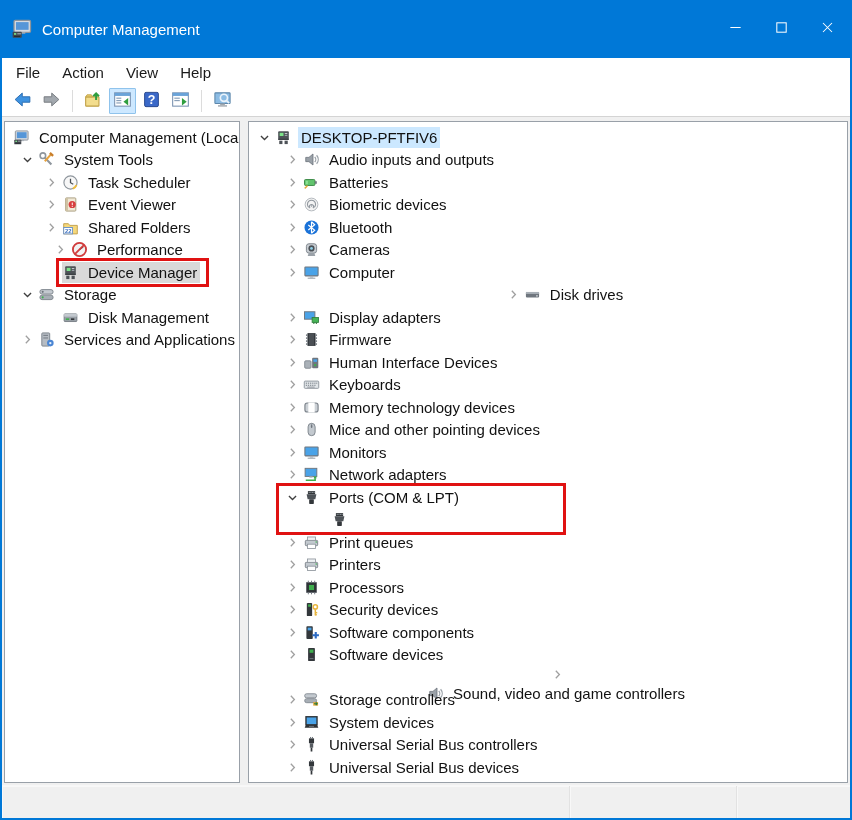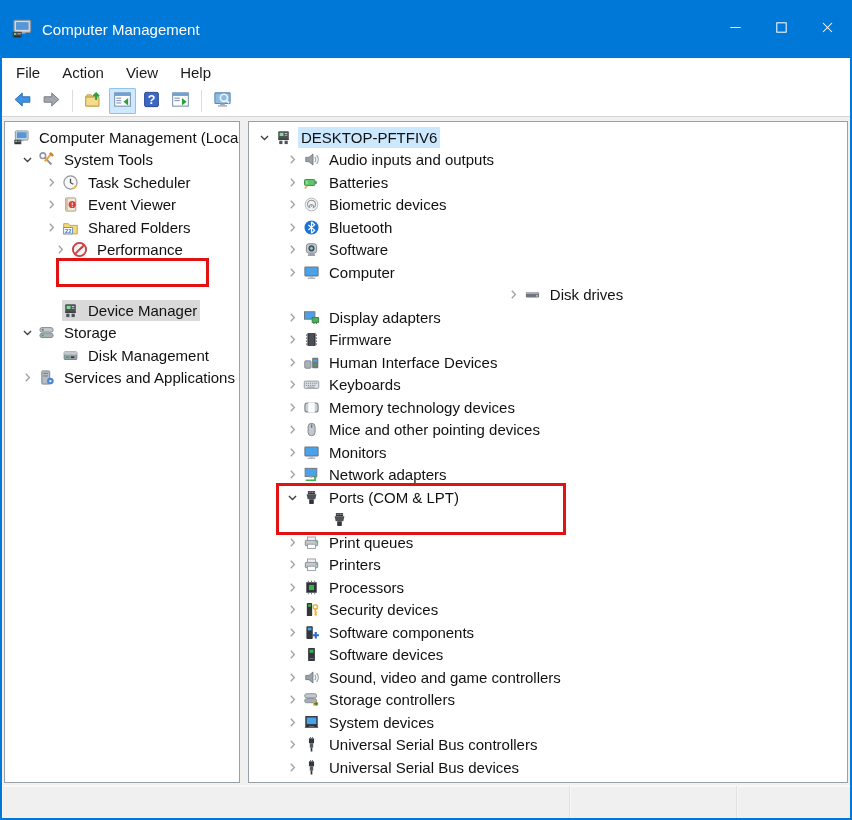--- a/index.html
+++ b/index.html
@@ -249,21 +249,21 @@
                 <svg viewBox="0 0 16 16" xmlns="http://www.w3.org/2000/svg">
                   <circle cx="8" cy="8" r="6.2" fill="#f2f2f2" stroke="#9aa1a8" stroke-width="0.9"></circle>
                   <line x1="8" y1="8" x2="11.4" y2="5.6" stroke="#4a4f54" stroke-width="1.2"></line>
                   <circle cx="8" cy="8" r="6.2" fill="none" stroke="#d23c3c" stroke-width="1.7"></circle>
                   <line x1="3.6" y1="12.4" x2="12.4" y2="3.6" stroke="#d23c3c" stroke-width="1.7"></line>
                 </svg>
               </span>
               <span class="tree-label">Performance</span>
             </span>
           </div>
-          <div class="tree-row" style="padding-left: 36px; margin-top: 38px;">
+          <div class="tree-row" style="padding-left: 36px;">
             <span class="expander"></span>
             <span class="row-main sel-gray">
               <span class="tree-icon">
                 <svg viewBox="0 0 16 16" xmlns="http://www.w3.org/2000/svg">
                   <rect x="3" y="2.2" width="10" height="8" rx="0.8" fill="#4d5257"></rect>
                   <rect x="4.4" y="3.6" width="3.6" height="3" fill="#7de38a"></rect>
                   <rect x="9.2" y="3.8" width="2.4" height="1" fill="#c6cbd0"></rect>
                   <rect x="9.2" y="5.6" width="2.4" height="1" fill="#9aa1a8"></rect>
                   <rect x="3" y="9.2" width="10" height="1" fill="#33373b"></rect>
                   <rect x="4" y="11" width="3" height="3.2" fill="#4d5257"></rect>
@@ -426,21 +426,21 @@
             </span>
             <span class="row-main">
               <span class="tree-icon">
                 <svg viewBox="0 0 16 16" xmlns="http://www.w3.org/2000/svg">
                   <rect x="3.2" y="2.6" width="9.6" height="8.8" rx="2.4" fill="#c9ced3" stroke="#7d848c" stroke-width="0.9"></rect>
                   <circle cx="8" cy="7" r="2.9" fill="#4a5056"></circle>
                   <circle cx="8" cy="7" r="1.3" fill="#8fd0e8"></circle>
                   <path d="M5.4 11.4 L4.4 14 H11.6 L10.6 11.4 z" fill="#9aa1a8"></path>
                 </svg>
               </span>
-              <span class="tree-label">Software</span>
+              <span class="tree-label">Cameras</span>
             </span>
           </div>
           <div class="tree-row" style="padding-left: 33px;">
             <span class="expander">
               <svg viewBox="0 0 16 16" xmlns="http://www.w3.org/2000/svg">
                 <path d="M6.2 4 L10 8 L6.2 12" fill="none" stroke="#a0a0a0" stroke-width="1.4"></path>
               </svg>
             </span>
             <span class="row-main">
               <span class="tree-icon">
@@ -777,21 +777,21 @@
               <span class="tree-icon">
                 <svg viewBox="0 0 16 16" xmlns="http://www.w3.org/2000/svg">
                   <rect x="4.8" y="1.8" width="6.4" height="12.4" rx="0.8" fill="#33373b"></rect>
                   <rect x="6.2" y="3.4" width="3.6" height="3" fill="#3fae4e"></rect>
                   <rect x="6.2" y="11.4" width="3.6" height="0.9" fill="#6f767e"></rect>
                 </svg>
               </span>
               <span class="tree-label">Software devices</span>
             </span>
           </div>
-          <div class="tree-row" style="padding-left: 33px;">
+          <div class="tree-row" style="padding-left: 19px; flex-direction: column;">
             <span class="expander">
               <svg viewBox="0 0 16 16" xmlns="http://www.w3.org/2000/svg">
                 <path d="M6.2 4 L10 8 L6.2 12" fill="none" stroke="#a0a0a0" stroke-width="1.4"></path>
               </svg>
             </span>
             <span class="row-main">
               <span class="tree-icon">
                 <svg viewBox="0 0 16 16" xmlns="http://www.w3.org/2000/svg">
                   <path d="M2.6 6 H5.6 L9.4 2.8 V13.2 L5.6 10 H2.6 z" fill="#9aa1a8" stroke="#6f767e" stroke-width="0.8"></path>
                   <path d="M11 5.6 a3.4 3.4 0 0 1 0 4.8 M12.8 4 a6 6 0 0 1 0 8" stroke="#9aa1a8" stroke-width="1.2" fill="none"></path>

